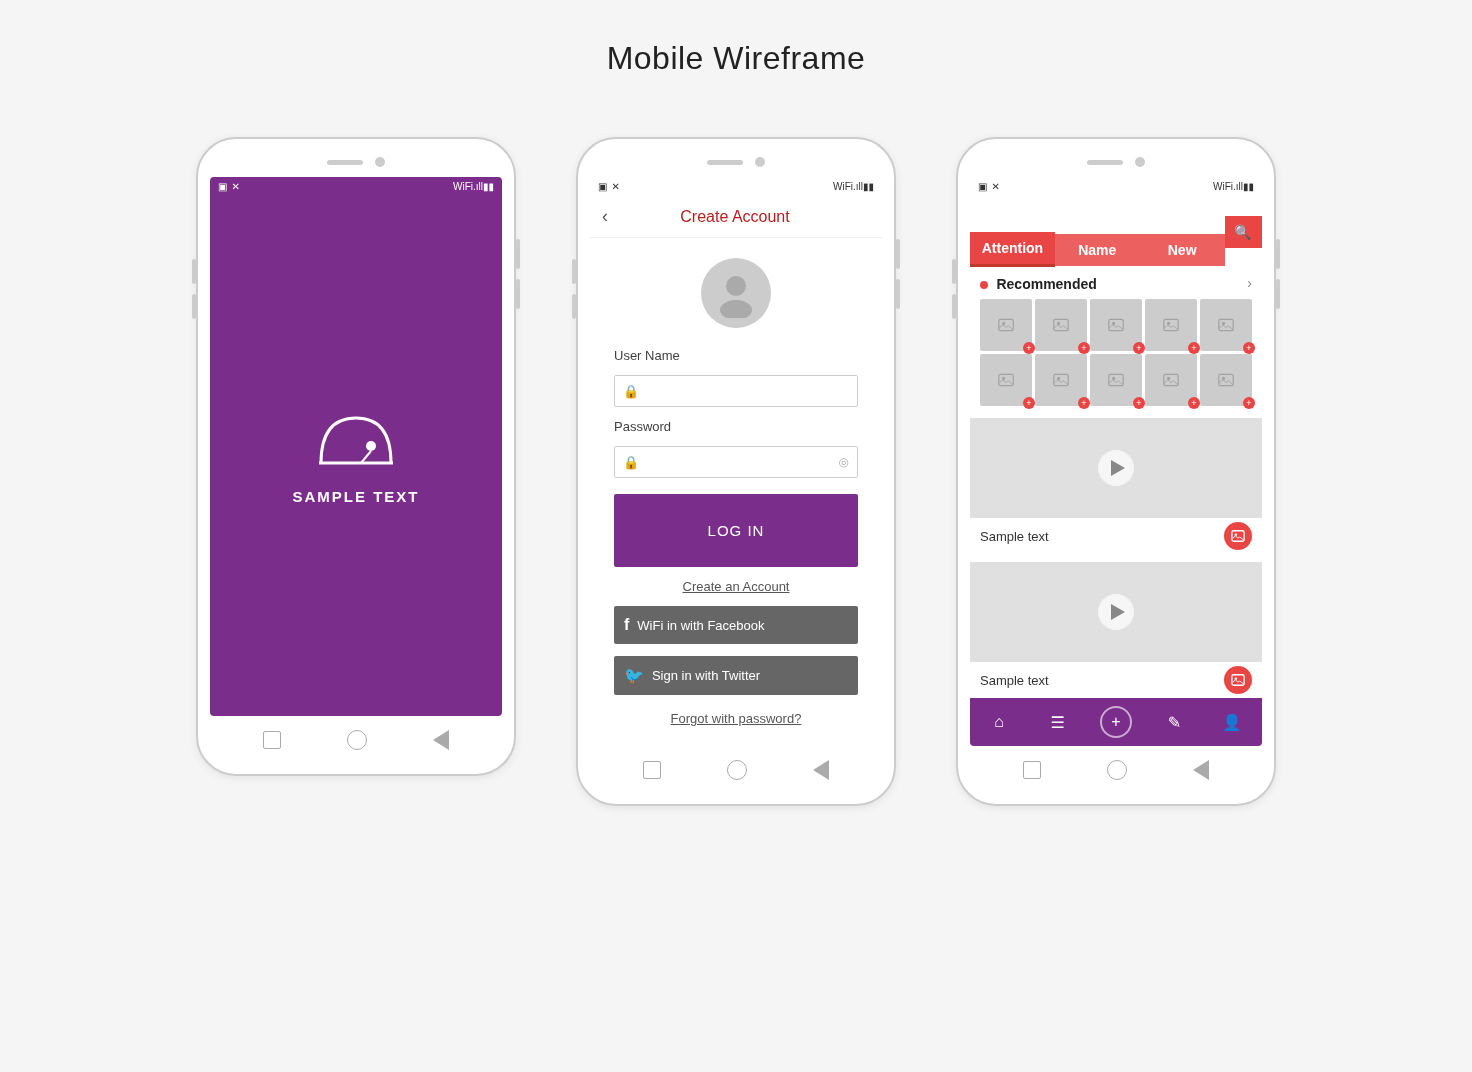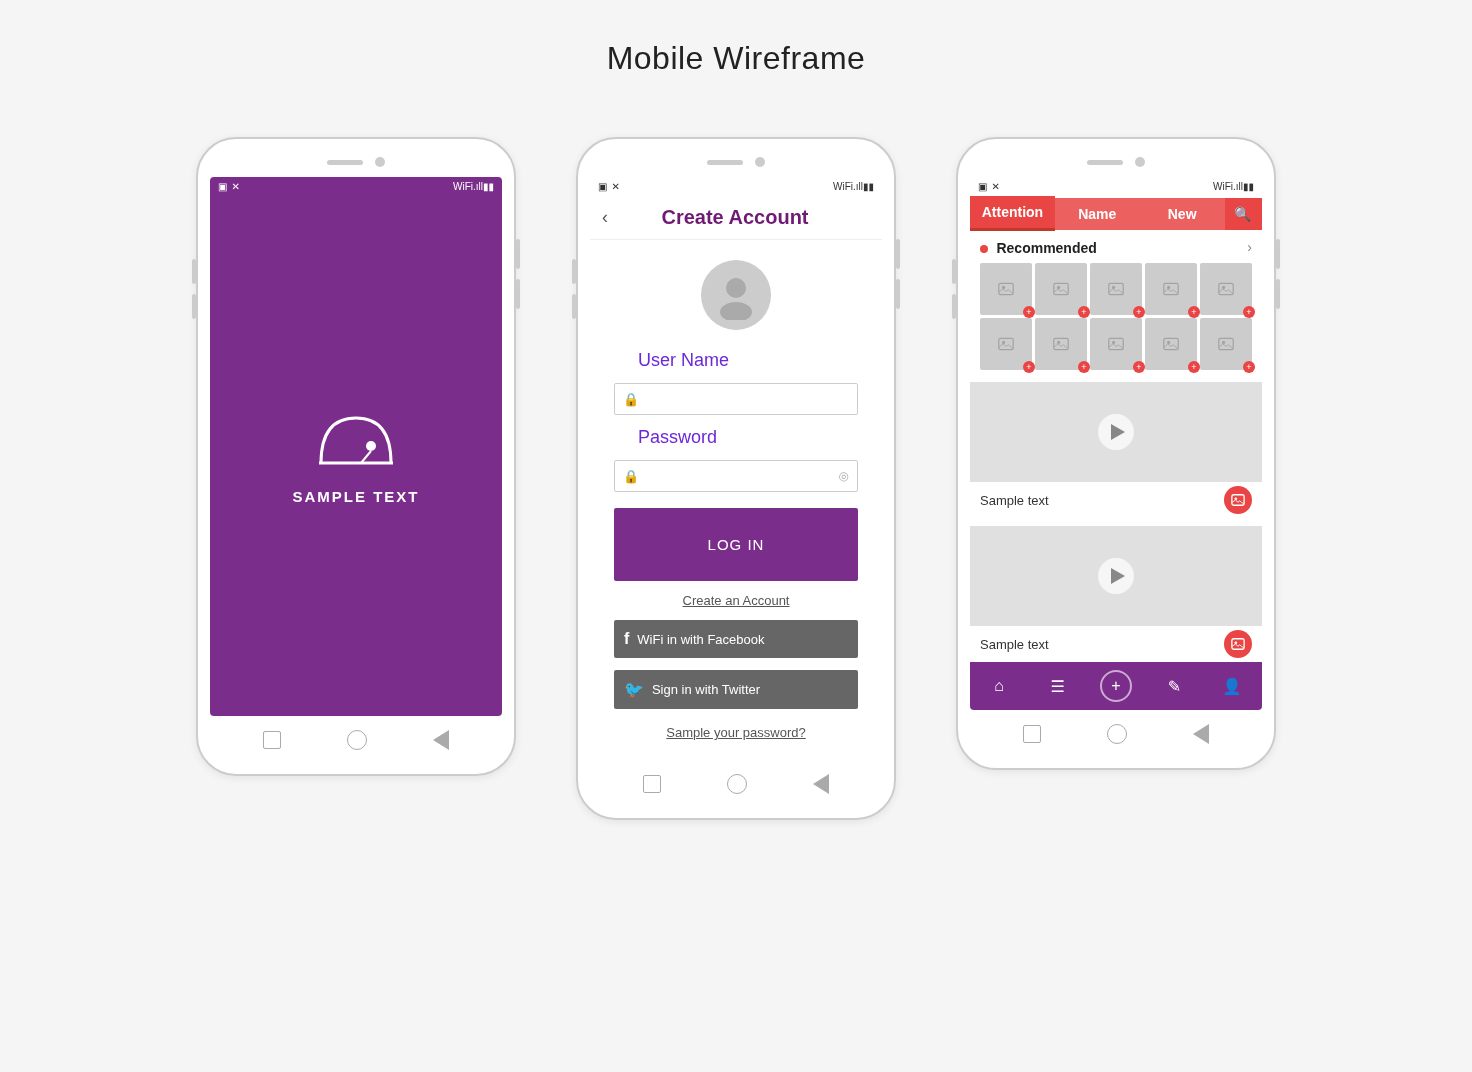--- a/index.html
+++ b/index.html
@@ -165,50 +165,48 @@
       align-items: center;
       gap: 10px;
       padding: 10px 12px;
       border-bottom: 1px solid #eee;
     }
     .back-arrow {
       font-size: 18px;
       color: #555;
     }
     .login-title {
-      font-size: 20px;
-      color: #701a75;
+      font-size: 16px;
+      color: #b91c1c;
       flex: 1;
       text-align: center;
       padding-right: 18px;
-      font-weight: bold;
     }
     .login-body {
       padding: 20px 24px;
       display: flex;
       flex-direction: column;
       align-items: center;
       gap: 12px;
     }
     .avatar-circle {
       width: 70px;
       height: 70px;
       border-radius: 50%;
       background: #ccc;
       display: flex;
       align-items: center;
       justify-content: center;
       margin-bottom: 8px;
     }
     .avatar-svg { width: 50px; height: 50px; }
     .field-label {
-      font-size: 18px;
-      color: #6d28d9;
+      font-size: 13px;
+      color: #404040;
       align-self: flex-start;
-      margin-left: 24px;
     }
     .input-field {
       width: 100%;
       border: 1px solid #ccc;
       border-radius: 2px;
       padding: 6px 8px;
       font-size: 13px;
       display: flex;
       align-items: center;
       gap: 6px;
@@ -271,20 +269,21 @@
       align-items: center;
     }
     .feed-tab {
       flex: 1;
       text-align: center;
       padding: 8px 4px;
       font-size: 14px;
       font-weight: 600;
       color: #fff;
       cursor: pointer;
+      margin-top: 36px;
     }
     .feed-tab.active { background: #e94545; border-bottom: 3px solid #c0392b; }
     .feed-tab.inactive { background: #e94545; opacity: 0.85; }
     .feed-search-icon {
       background: #e94545;
       padding: 8px 10px;
       color: #fff;
       font-size: 14px;
       cursor: pointer;
     }
@@ -524,21 +523,21 @@
         <div class="social-btn">
           <span class="sicon">f</span>
           <span>WiFi in with Facebook</span>
         </div>
 
         <div class="social-btn">
           <span class="sicon">🐦</span>
           <span>Sign in with Twitter</span>
         </div>
 
-        <div class="forgot-link">Sample your password?</div>
+        <div class="forgot-link">Forgot with password?</div>
       </div>
     </div>
 
     <div class="phone-bottom-bar">
       <div class="nav-btn-square"></div>
       <div class="nav-btn-circle"></div>
       <div class="nav-btn-triangle"></div>
     </div>
   </div>
 

